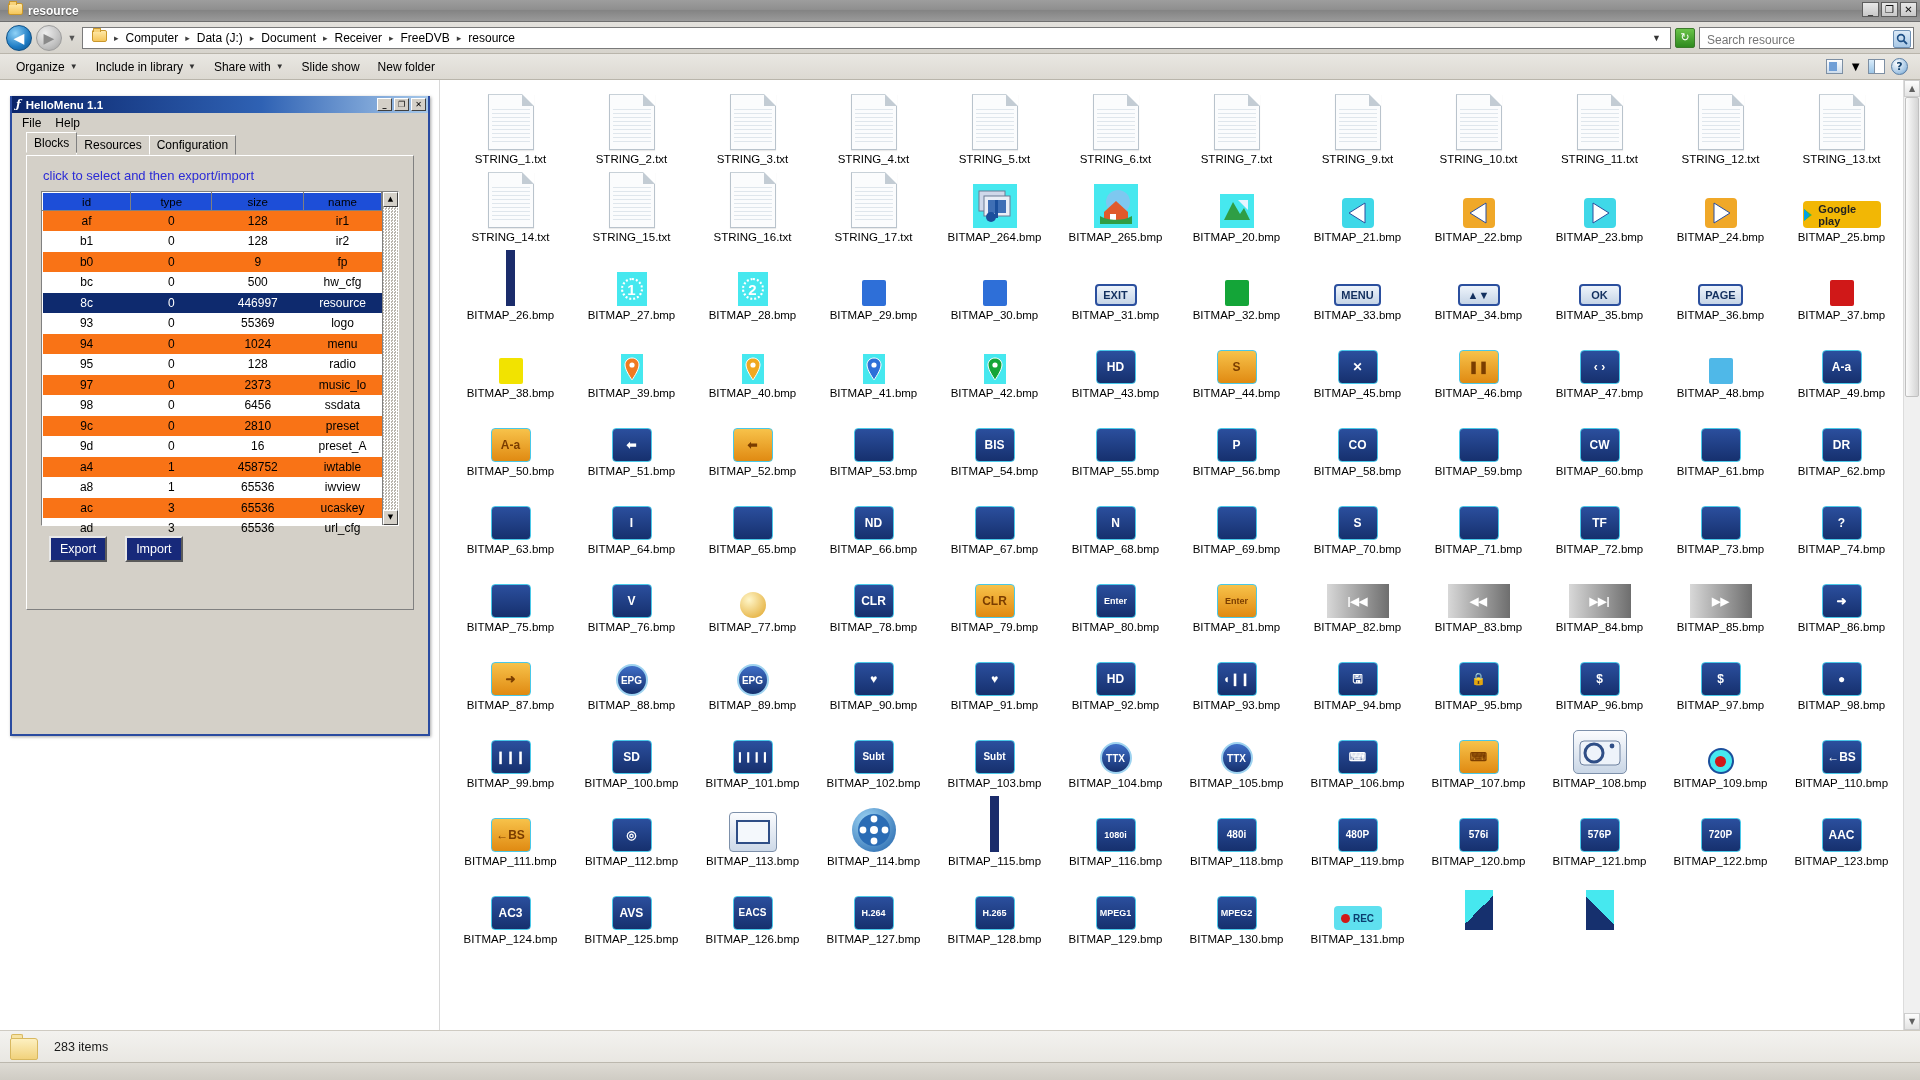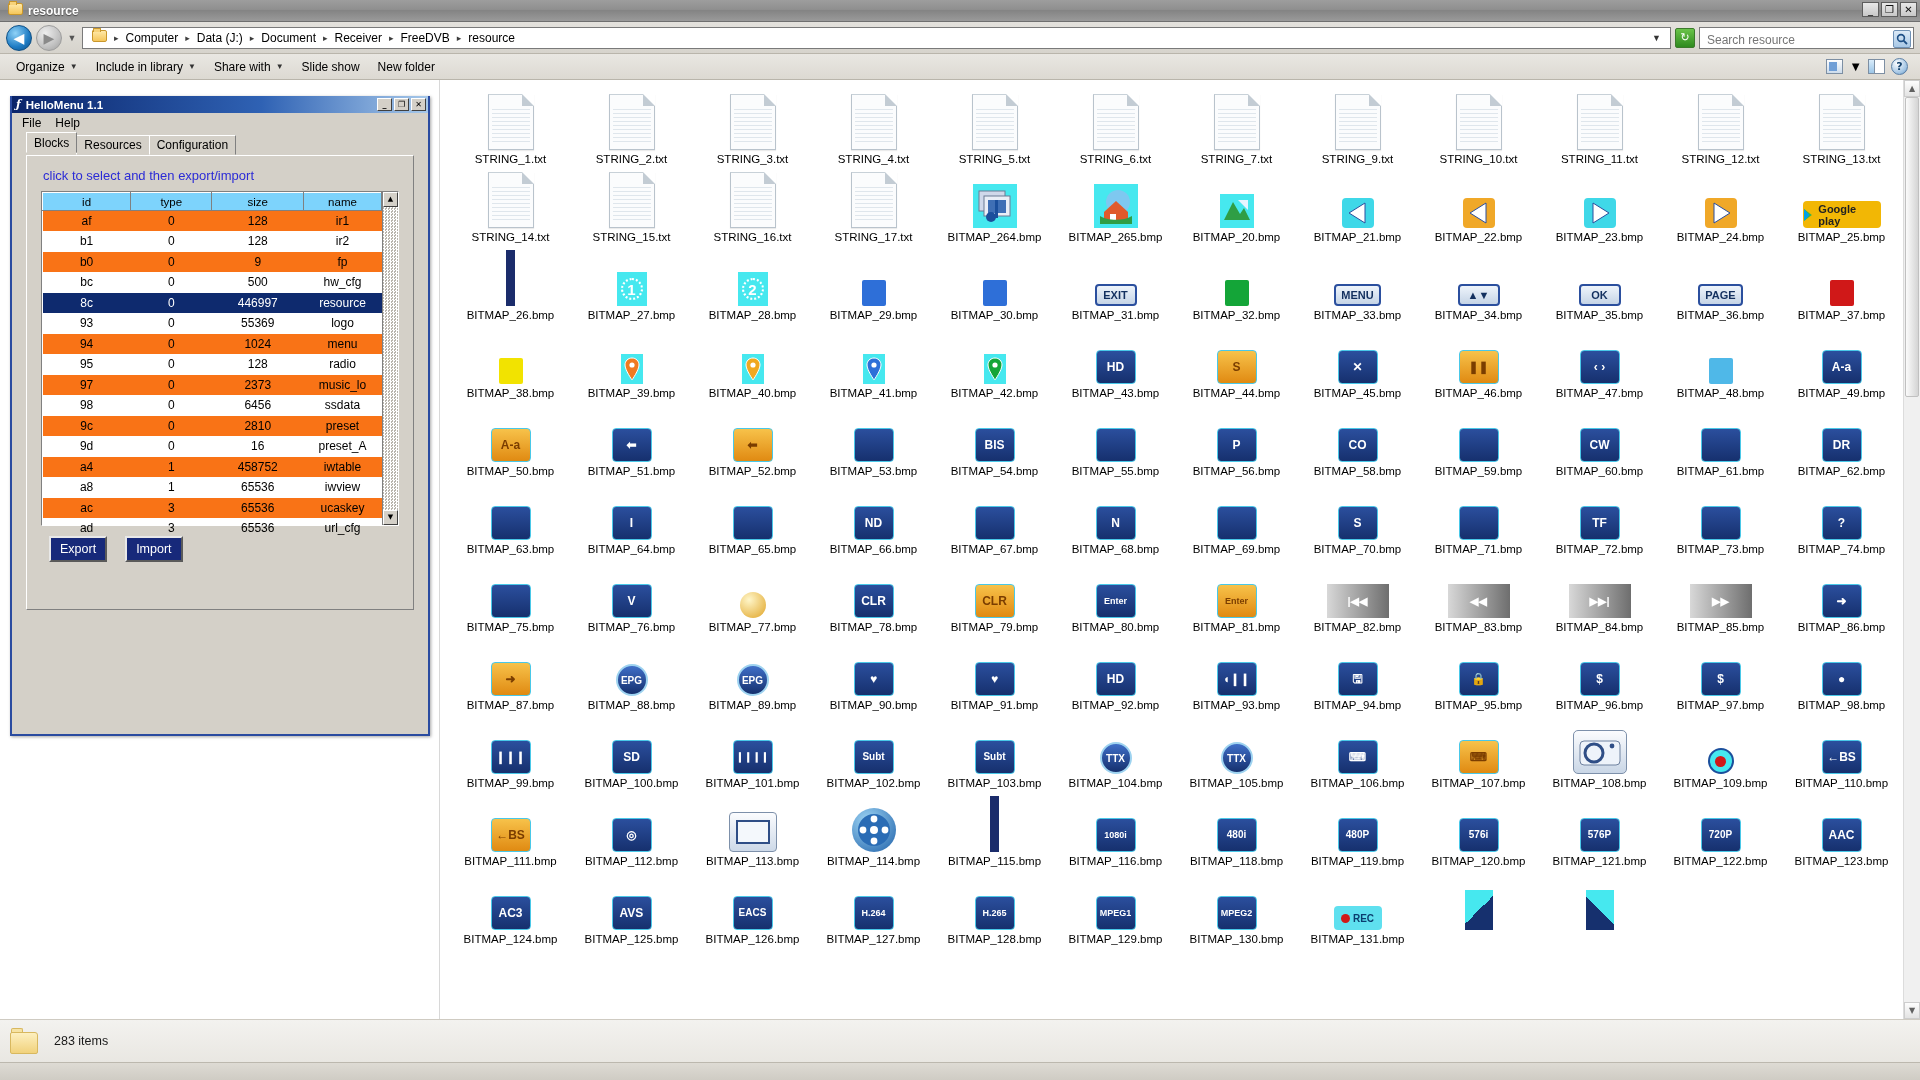--- a/index.html
+++ b/index.html
@@ -174,21 +174,21 @@
     border:1px solid; border-color:#fff #808080 #808080 #fff; padding:8px 10px;
   }
   .hm-hint { color:#2b2bd6; font-size:13px; margin:4px 0 8px 6px; }
 
   .tbl-wrap {
     margin:0 4px; border:1px solid; border-color:#808080 #fff #fff #808080;
     background:#fff; height:335px; display:flex; position:relative;
   }
   table.blocks { border-collapse:collapse; width:100%; table-layout:fixed; }
   table.blocks th {
-    background:#7dd3fc; border:1px solid; border-color:#fff #808080 #808080 #fff;
+    background:#1d4ed8; border:1px solid; border-color:#fff #808080 #808080 #fff;
     font-size:11.5px; font-weight:normal; height:18px; padding:0;
   }
   table.blocks td {
     font-size:12px; text-align:center; height:20.5px; padding:0 2px;
     white-space:nowrap; overflow:hidden;
   }
   table.blocks tr.alt td { background:#f97316; }
   table.blocks tr.sel td { background:#0e2a6e; color:#fff;margin-top:8px; }
   .tbl-scroll {
     width:16px; background:#d4d0c8; border-left:1px solid #808080;
@@ -212,21 +212,21 @@
     border-left:1px solid #dcdcdc; display:flex; flex-direction:column; justify-content:space-between;
   }
   .cs-btn { height:17px; background:linear-gradient(to bottom,#fdfdfd,#e3e3e3); border:1px solid #cdcdcd;
             font-size:8px; text-align:center; line-height:15px; color:#606060; font-family:"DejaVu Sans", sans-serif; }
   .cs-track { flex:1 1 auto; background:#f0f0f0; position:relative; }
   .cs-thumb { position:absolute; left:1px; right:1px; top:0; height:300px;
               background:linear-gradient(to right,#fbfbfb,#d4d4d4); border:1px solid #c0c0c0; border-radius:2px; }
 
   
   .ex-status {
-    height:43px; background:linear-gradient(to bottom,#f3f2ef,#e9e7e2);
+    height:32px; background:linear-gradient(to bottom,#f3f2ef,#e9e7e2);
     border-top:1px solid #cfcbc2; display:flex; align-items:center; padding:0 10px; gap:14px;
   }
   .st-folder { width:30px; height:26px; position:relative; }
   .st-folder .f1 {
     position:absolute; left:0; bottom:0; width:28px; height:22px;
     background:linear-gradient(to bottom,#fdf0c0,#f1d27c); border:1px solid #d8b85f;
     border-radius:2px 3px 2px 2px;
   }
   .st-folder .f2 {
     position:absolute; left:1px; top:0; width:12px; height:5px;

